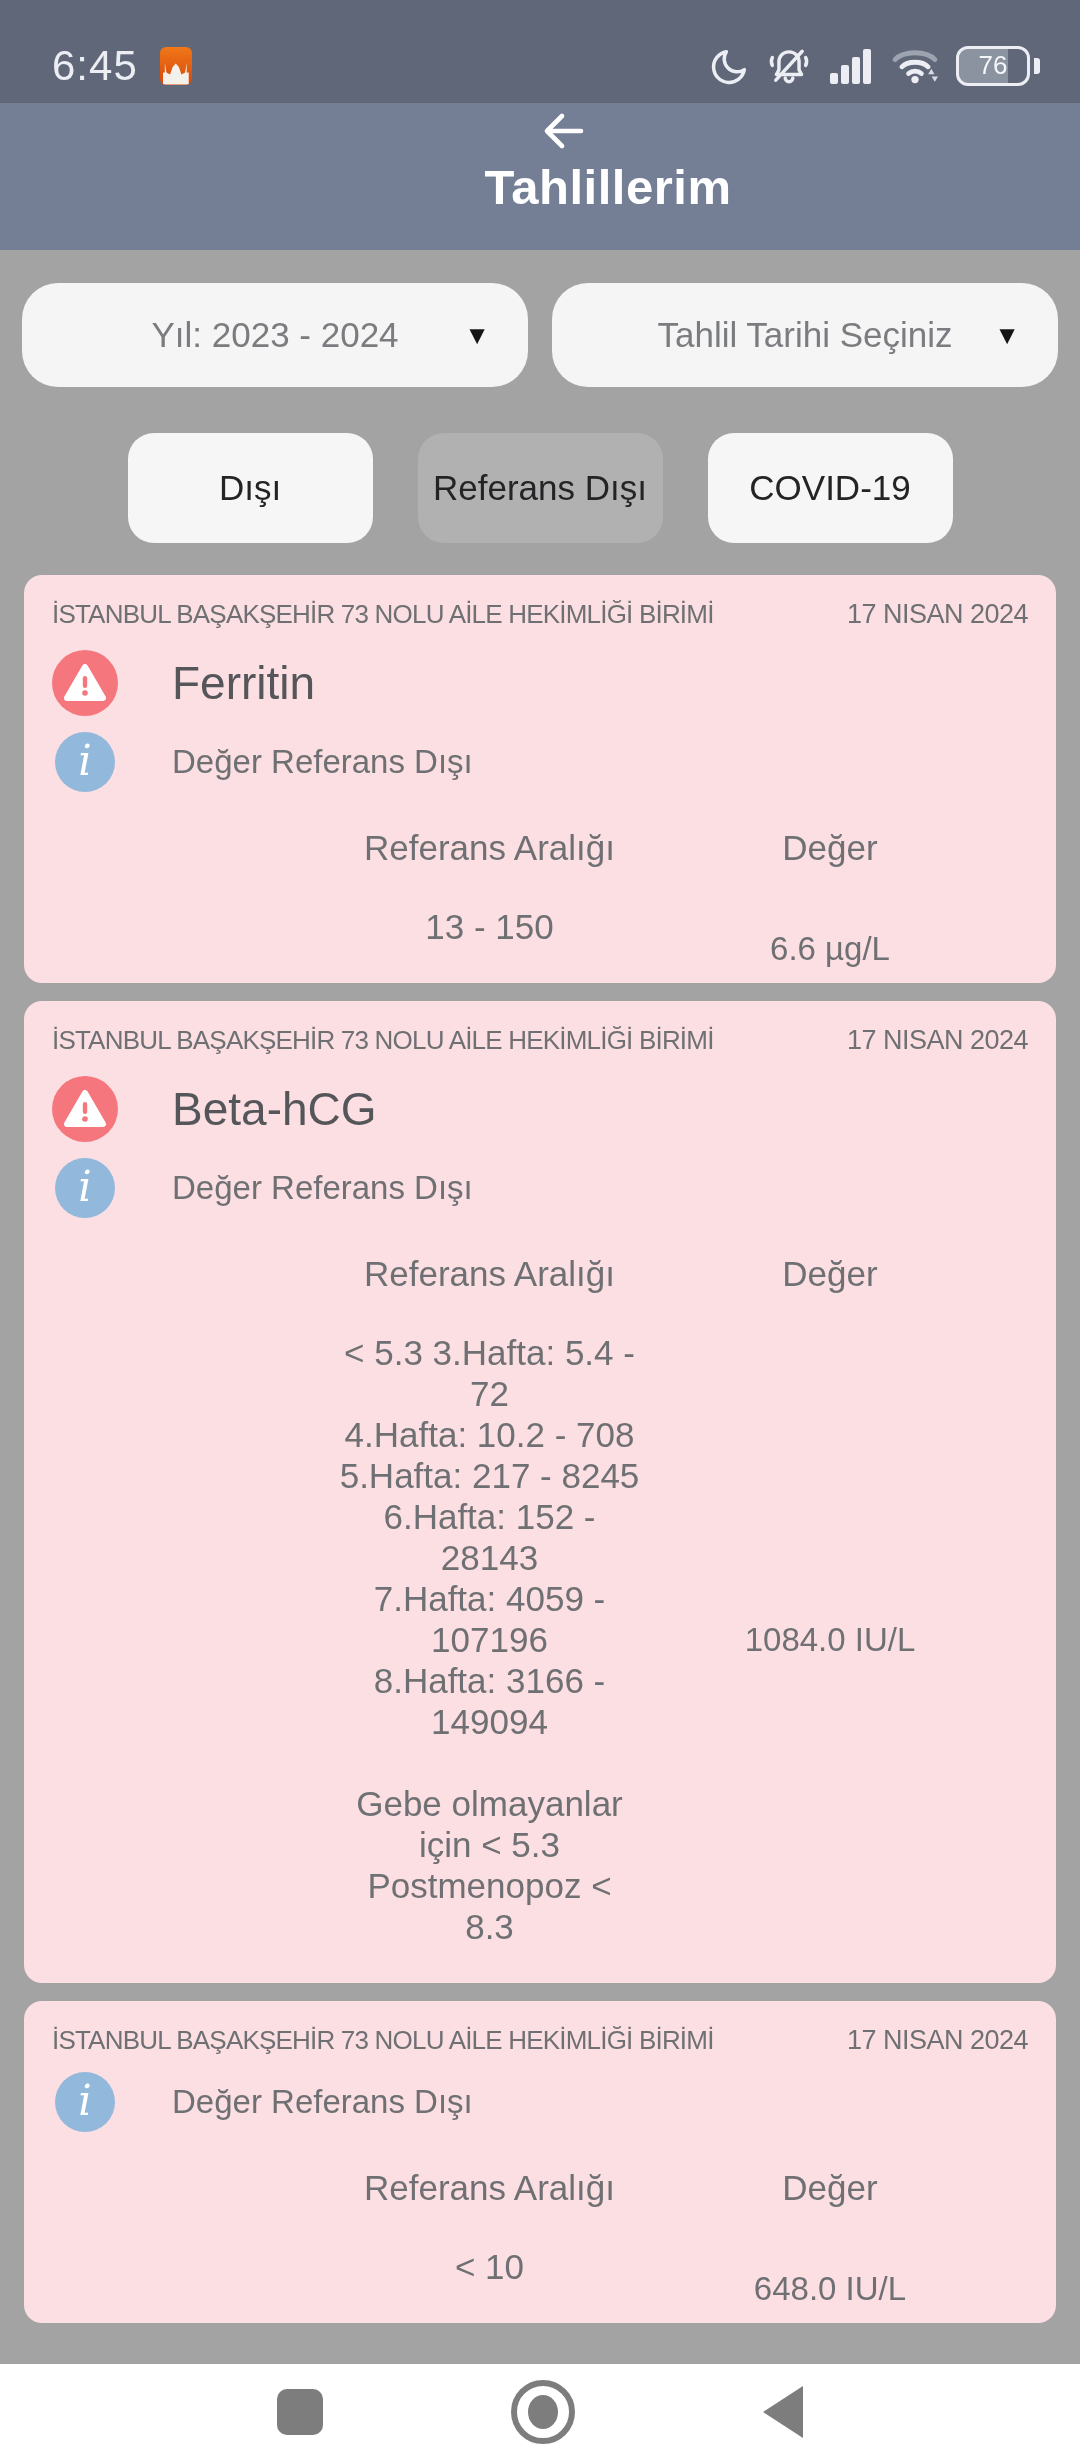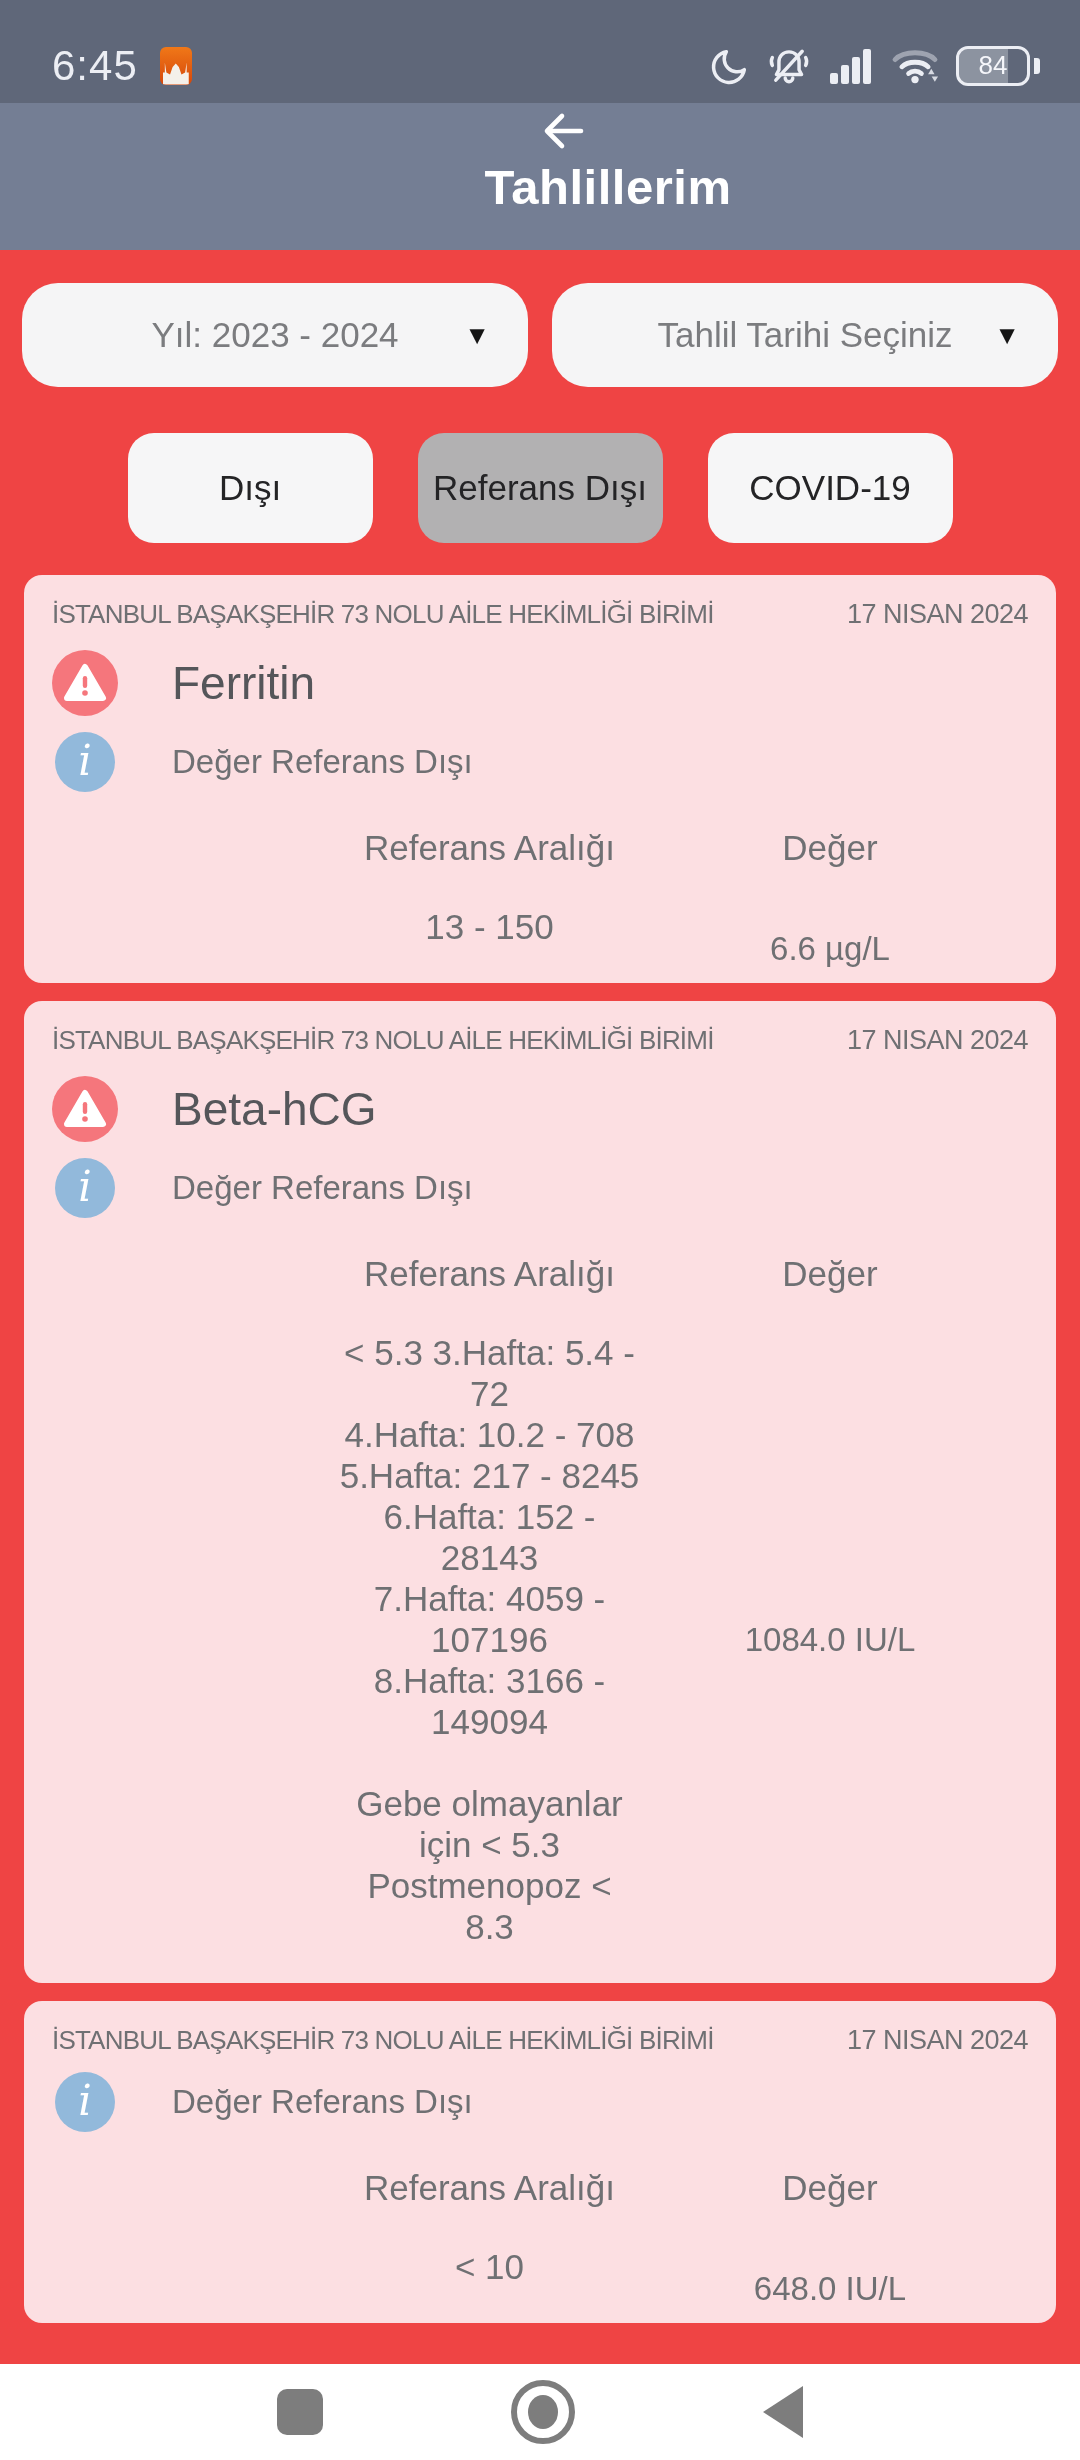--- a/index.html
+++ b/index.html
@@ -1,18 +1,18 @@
 <!DOCTYPE html>
 <html><head>
 <meta charset="utf-8">
 <style>
   html,body { margin:0; padding:0; background:#222; }
   .phone {
     position:relative; width:1080px; height:2460px; margin:0 auto;
-    background:#ef4444; overflow:hidden;
+    background:#a3a3a3; overflow:hidden;
     font-family:"Liberation Sans", sans-serif;
     -webkit-font-smoothing:antialiased;
   }
 
   
   .status-bar {
     height:103px; background:#5f6779; color:#eceef4;
     display:flex; align-items:center; padding:28px 40px 0 52px;
     box-sizing:border-box;
   }
@@ -135,21 +135,21 @@
           <path d="M2.5 8.5 C 8 2.8, 22 2.8, 27.5 8.5" opacity="0.45"></path>
           <path d="M6.8 13 C 10.5 9.2, 19.5 9.2, 23.2 13"></path>
           <path d="M11 17.2 C 13.2 15.2, 16.8 15.2, 19 17.2"></path>
         </g>
         <circle cx="15" cy="21" r="2.3" fill="#eceef4"></circle>
         <path d="M23.2 17.6 l4 0 l-2 -3.4 z" fill="#eceef4" opacity="0.85"></path>
         <path d="M25.4 19 l4 0 l-2 3.4 z" fill="#eceef4" opacity="0.85"></path>
       </svg>
       <div class="battery">
         <div class="fill"></div>
-        <div class="pct">84</div>
+        <div class="pct">76</div>
       </div>
       <div class="battery-nub"></div>
     </div>
   </div>
 
   <div class="app-bar">
     <div class="back-btn">
       <svg width="54" height="54" viewBox="0 0 54 54">
         <g fill="none" stroke="#ffffff" stroke-width="4.6" stroke-linecap="round" stroke-linejoin="round">
           <path d="M44 27 H 12"></path>

